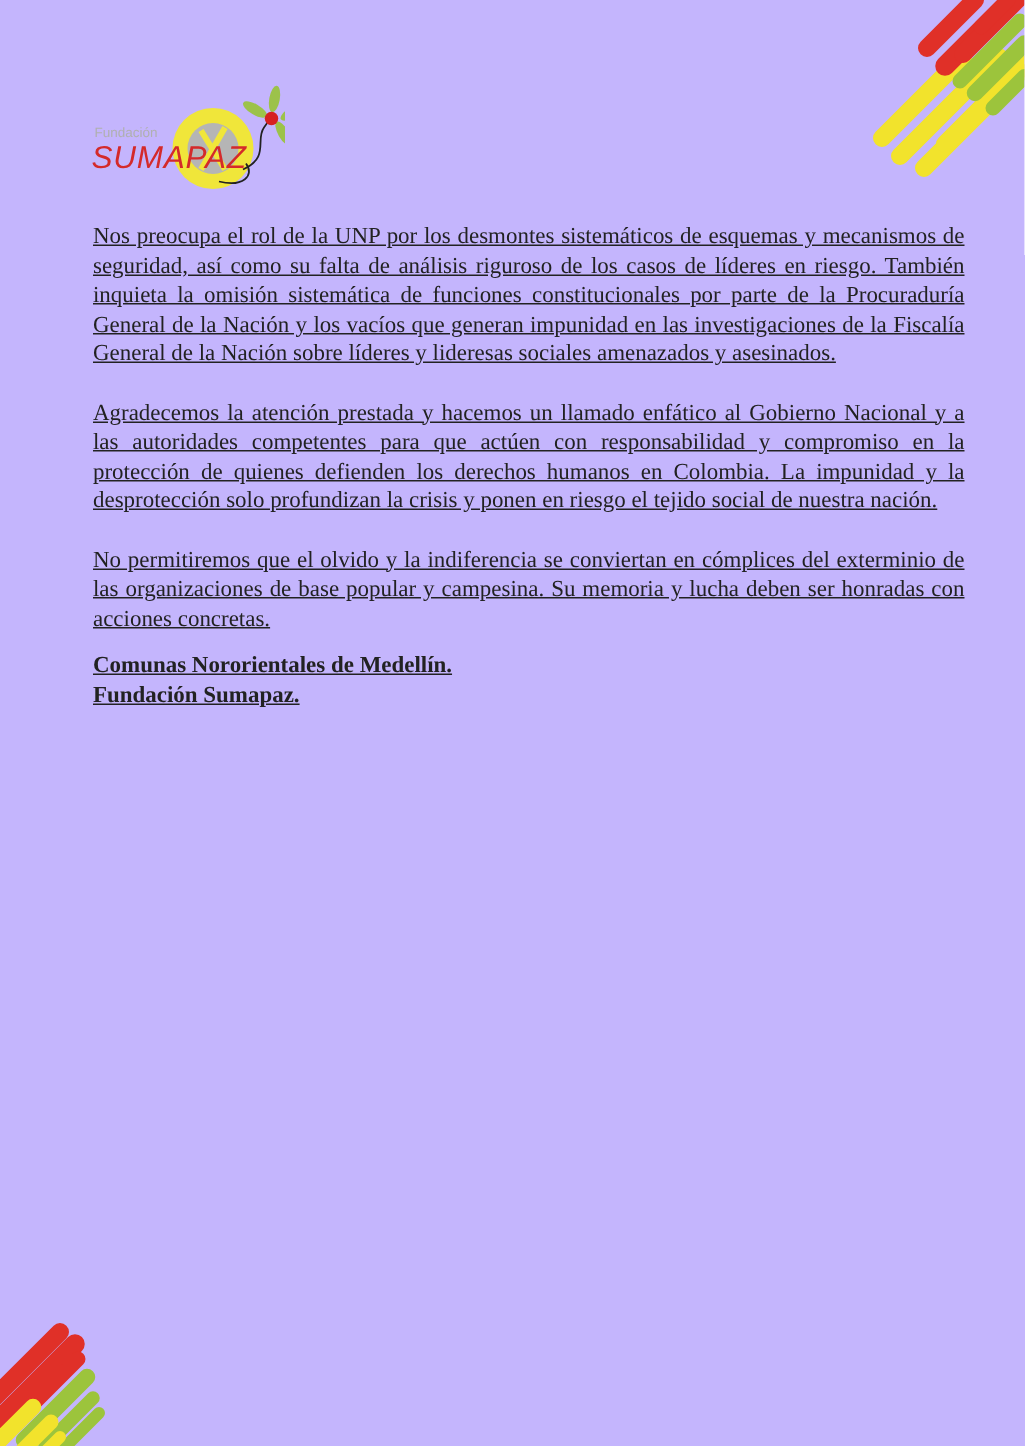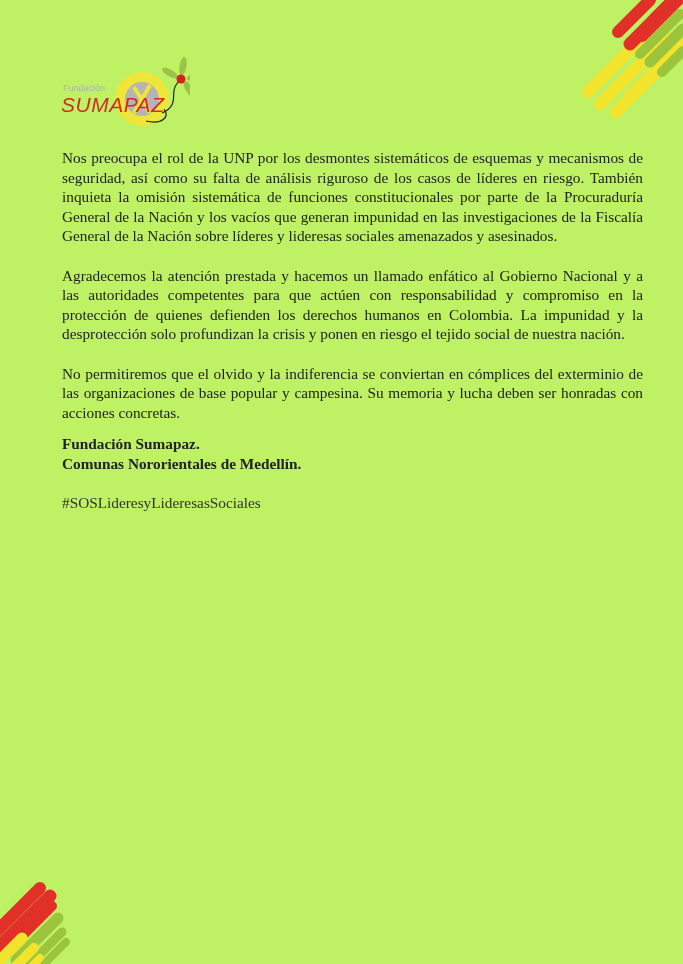--- a/index.html
+++ b/index.html
@@ -1,26 +1,26 @@
 <!DOCTYPE html>
 <html><head>
 <meta charset="utf-8">
 <style>
   html, body { margin: 0; padding: 0; background: #ffffff; }
   body { width: 683px; height: 964px; position: relative; overflow: hidden; }
-  .page { position: absolute; left: 0; top: 0; width: 683px; height: 964px; background: #bef264; }
+  .page { position: absolute; left: 0; top: 0; width: 683px; height: 964px; background: #c4b5fd; }
   .deco { position: absolute; }
   .deco-top { right: 0; top: 0; width: 113px; height: 120px; }
   .deco-bottom { left: 0; bottom: 0; width: 70px; height: 92px; }
   .logo { position: absolute; left: 30px; top: 55px; width: 160px; height: 80px; }
   .logo svg { width: 160px; height: 80px; display: block; }
   .content {
     position: absolute; left: 62px; top: 148px; width: 581px;
     font-family: "Liberation Serif", "DejaVu Serif", serif;
-    font-size: 15.3px; line-height: 19.6px; color: #222222;
+    font-size: 15.3px; line-height: 19.6px; color: #222222; text-decoration: underline;
   }
   .para { margin: 0 0 19.6px 0; text-align: justify; }
   .para.tight { margin-bottom: 12px; }
   .closing { margin: 0 0 19.6px 0; }
   .sig { margin: 0 0 19.6px 0; font-weight: bold; }
   .sig div { line-height: 19.6px; }
   .hashtag { margin: 0; color: #333333; }
 </style>
 </head>
 <body>
@@ -63,24 +63,23 @@
       <ellipse cx="159" cy="34" rx="3.5" ry="9" fill="#9cc24a" transform="rotate(-30 159 34)"></ellipse>
       <circle cx="151" cy="24" r="4.5" fill="#d62020"></circle>
     </svg>
   </div>
 
   <div class="content">
     <p class="para">Nos preocupa el rol de la UNP por los desmontes sistemáticos de esquemas y mecanismos de seguridad, así como su falta de análisis riguroso de los casos de líderes en riesgo. También inquieta la omisión sistemática de funciones constitucionales por parte de la Procuraduría General de la Nación y los vacíos que generan impunidad en las investigaciones de la Fiscalía General de la Nación sobre líderes y lideresas sociales amenazados y asesinados.</p>
     <p class="para">Agradecemos la atención prestada y hacemos un llamado enfático al Gobierno Nacional y a las autoridades competentes para que actúen con responsabilidad y compromiso en la protección de quienes defienden los derechos humanos en Colombia. La impunidad y la desprotección solo profundizan la crisis y ponen en riesgo el tejido social de nuestra nación.</p>
     <p class="para tight">No permitiremos que el olvido y la indiferencia se conviertan en cómplices del exterminio de las organizaciones de base popular y campesina. Su memoria y lucha deben ser honradas con acciones concretas.</p>
     <div class="sig">
+      <div>Comunas Nororientales de Medellín.</div>
       <div>Fundación Sumapaz.</div>
-      <div>Comunas Nororientales de Medellín.</div>
     </div>
-    <p class="hashtag">#SOSLideresyLideresasSociales</p>
   </div>
 
   <div class="deco deco-bottom">
     <svg viewBox="0 0 70 92" width="70" height="92">
       <g stroke-linecap="round" fill="none">
         <path d="M-4 60 L40 16" stroke="#e03028" stroke-width="12"></path>
         <path d="M0 74 L50 24" stroke="#e03028" stroke-width="13"></path>
         <path d="M10 76 L52 34" stroke="#e03028" stroke-width="10"></path>
         <path d="M16 88 L58 46" stroke="#9cc43c" stroke-width="11"></path>
         <path d="M30 92 L62 60" stroke="#9cc43c" stroke-width="9"></path>

